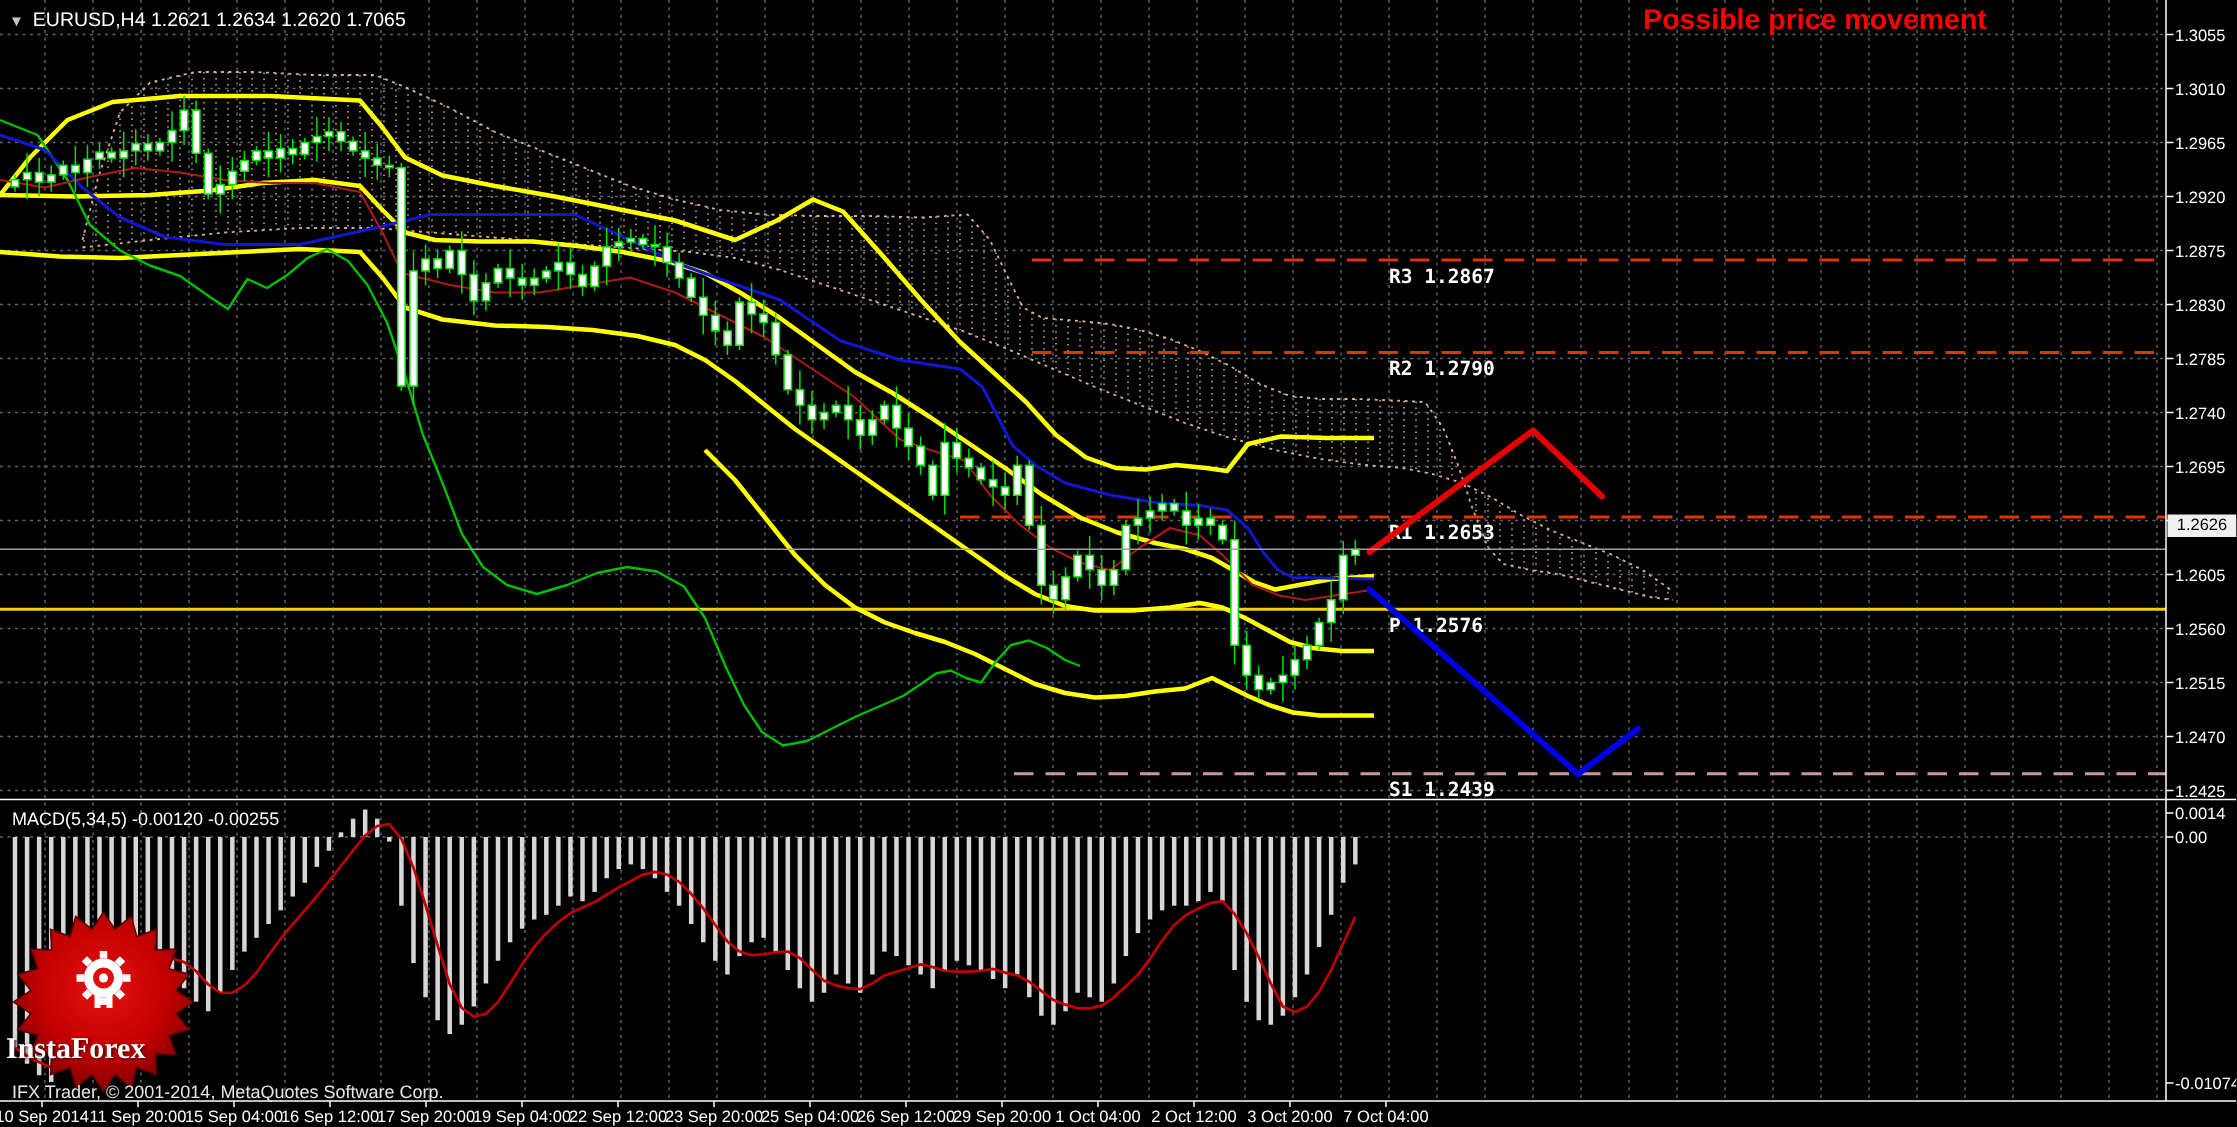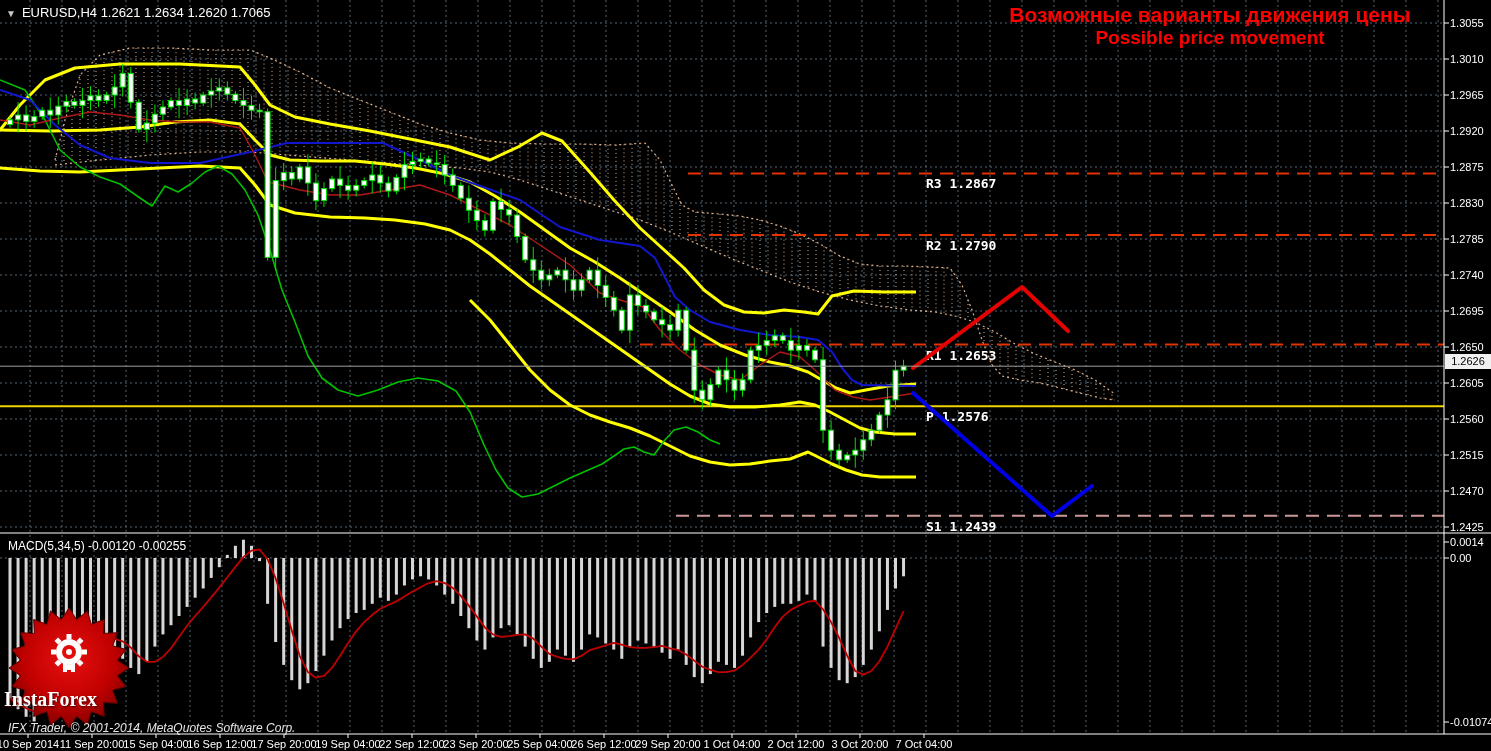--- a/index.html
+++ b/index.html
@@ -4,25 +4,25 @@
 <style>
   html,body{margin:0;padding:0;background:#000;width:1491px;height:751px;overflow:hidden;}
   #app{position:relative;width:1491px;height:751px;background:#000;font-family:"Liberation Sans",sans-serif;}
   #cv{position:absolute;left:0;top:0;}
   .title{position:absolute;left:6px;top:5px;color:#fff;font-size:13px;z-index:6;}
   .title .dd{color:#c8c8c8;font-size:10px;margin-right:6px;}
   .note{position:absolute;left:950px;top:3px;width:520px;text-align:center;color:#ff0000;font-weight:bold;z-index:6;line-height:1.15;}
   .note .ru{font-size:21px;}
   .note .en{font-size:19px;}
   .macdlbl{position:absolute;left:8px;top:539px;color:#fff;font-size:12px;z-index:6;}
-  .copy{position:absolute;left:8px;top:721px;color:#e6e6e6;font-size:12px;z-index:6;font-style:italic;}
+  .copy{position:absolute;left:8px;top:721px;color:#e6e6e6;font-size:12px;z-index:6;}
   .logo{position:absolute;left:4px;top:604px;width:130px;height:130px;z-index:5;}
   .logo .lg-text{position:absolute;left:0;top:84px;width:130px;text-align:left;color:#fff;
       font-family:"Liberation Serif",serif;font-weight:bold;font-size:20px;text-shadow:1px 1px 2px #400;}
-  .ptag{position:absolute;left:1445px;top:354px;width:46px;height:15px;background:#f0f0f0;color:#000;
+  .ptag{position:absolute;left:1445px;top:343px;width:46px;height:15px;background:#f0f0f0;color:#000;
       font-size:11px;line-height:15px;text-align:center;z-index:6;}
 </style>
 </head>
 <body>
 
 <div id="app">
   <svg id="cv" width="1491" height="751">
       <rect x="0" y="0" width="1491" height="751" fill="#000000"></rect>
       <g>
         <line x1="0" y1="23" x2="1444" y2="23" stroke="#546672" stroke-dasharray="2 3" stroke-width="1"></line>
@@ -536,21 +536,20 @@
         <line x1="860" y1="734" x2="860" y2="738" stroke="#ffffff"></line>
         <text x="860" y="748" fill="#ffffff" font-size="11" text-anchor="middle" font-family="Liberation Sans, sans-serif">3 Oct 20:00</text>
         <line x1="924" y1="734" x2="924" y2="738" stroke="#ffffff"></line>
         <text x="924" y="748" fill="#ffffff" font-size="11" text-anchor="middle" font-family="Liberation Sans, sans-serif">7 Oct 04:00</text>
       </g>
     </svg>
 
   <div class="title"><span class="dd">▼</span><span>EURUSD,H4  1.2621 1.2634 1.2620 1.7065</span></div>
 
   <div class="note">
-    <div class="ru">Возможные варианты движения цены</div>
     <div class="en">Possible price movement</div>
   </div>
 
   <div class="macdlbl">MACD(5,34,5) -0.00120 -0.00255</div>
   <div class="copy">IFX Trader, © 2001-2014, MetaQuotes Software Corp.</div>
 
   <div class="logo">
     <svg width="130" height="130">
       <defs>
         <radialGradient id="lg" cx="50%" cy="42%" r="62%">

